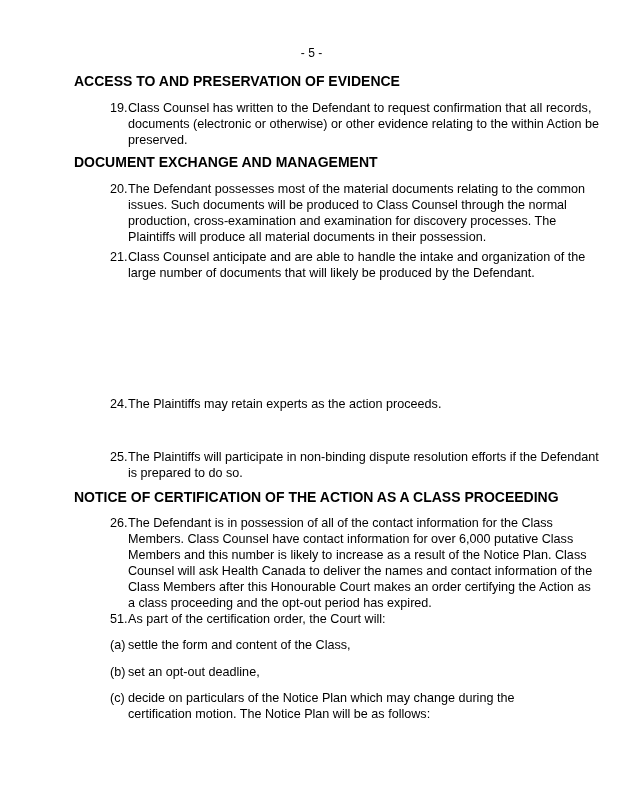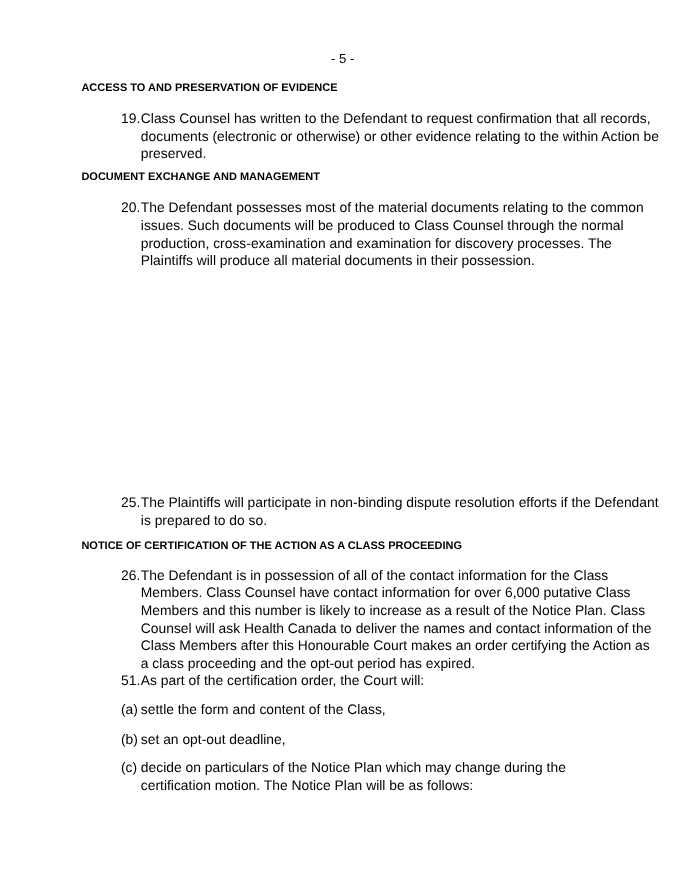--- a/index.html
+++ b/index.html
@@ -3,21 +3,21 @@
 <meta charset="utf-8">
 <style>
   html, body { margin: 0; padding: 0; background: #ffffff; }
   body {
     width: 623px; height: 807px; position: relative; overflow: hidden;
     font-family: "Liberation Sans", sans-serif; color: #000;
     font-size: 12.6px; line-height: 16px;
   }
   .page { position: absolute; left: 0; top: 0; width: 623px; height: 807px; }
   .pnum { position: absolute; top: 45px; left: 0; width: 623px; text-align: center; font-size: 12px; }
-  .h { position: absolute; left: 74px; font-weight: bold; font-size: 10px; white-space: nowrap; }
+  .h { position: absolute; left: 74px; font-weight: bold; font-size: 14px; white-space: nowrap; }
   .para { position: absolute; left: 74px; width: 490px; margin-left: 36px; }
   .para .num { position: absolute; left: 0; top: 0; }
   .para .txt { margin-left: 18px; display: block; }
   .sub { position: absolute; left: 110px; width: 420px; }
   .sub .lbl { position: absolute; left: 0; top: 0; }
   .sub .txt { margin-left: 18px; display: block; }
 </style>
 </head>
 <body>
 
@@ -29,21 +29,29 @@
   <div class="para" style="top:100px">
     <span class="num">19.</span>
     <span class="txt">Class Counsel has written to the Defendant to request confirmation that all records, documents (electronic or otherwise) or other evidence relating to the within Action be preserved.</span>
   </div>
 
   <div class="h" style="top:154px">DOCUMENT EXCHANGE AND MANAGEMENT</div>
   <div class="para" style="top:181px">
     <span class="num">20.</span>
     <span class="txt">The Defendant possesses most of the material documents relating to the common issues.  Such documents will be produced to Class Counsel through the normal production, cross-examination and examination for discovery processes.  The Plaintiffs will produce all material documents in their possession.</span>
   </div>
+  <div class="para" style="top:249px">
+    <span class="num">21.</span>
+    <span class="txt">Class Counsel anticipate and are able to handle the intake and organization of the large number of documents that will likely be produced by the Defendant.</span>
+  </div>
 
+  <div class="para" style="top:396px">
+    <span class="num">24.</span>
+    <span class="txt">The Plaintiffs may retain experts as the action proceeds.</span>
+  </div>
 
   <div class="para" style="top:449px">
     <span class="num">25.</span>
     <span class="txt">The Plaintiffs will participate in non-binding dispute resolution efforts if the Defendant is prepared to do so.</span>
   </div>
 
   <div class="h" style="top:489px">NOTICE OF CERTIFICATION OF THE ACTION AS A CLASS PROCEEDING</div>
   <div class="para" style="top:515px">
     <span class="num">26.</span>
     <span class="txt">The Defendant is in possession of all of the contact information for the Class Members.  Class Counsel have contact information for over 6,000 putative Class Members and this number is likely to increase as a result of the Notice Plan.  Class Counsel will ask Health Canada to deliver the names and contact information of the Class Members after this Honourable Court makes an order certifying the Action as a class proceeding and the opt-out period has expired.</span>

